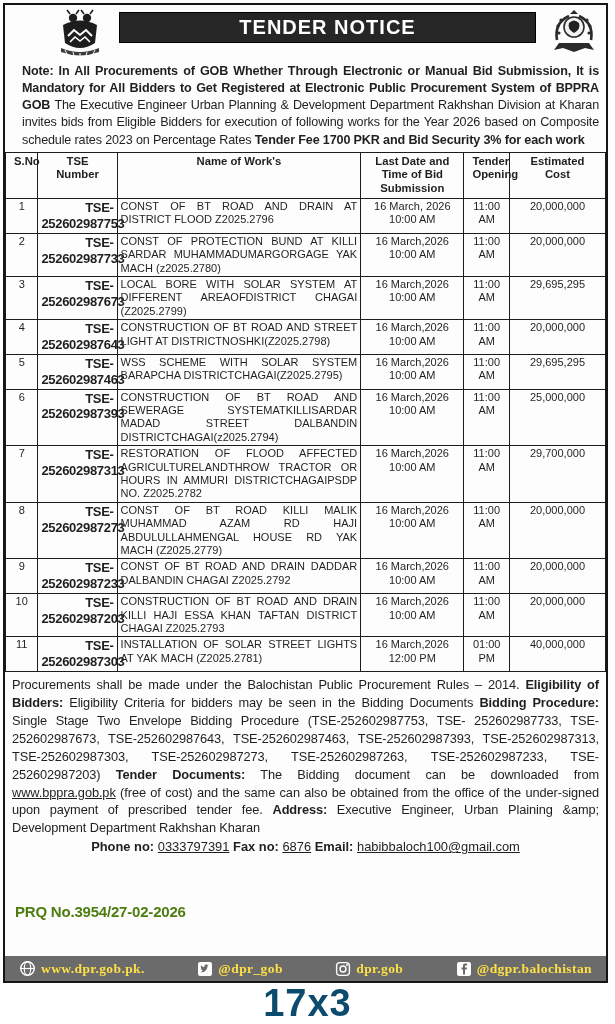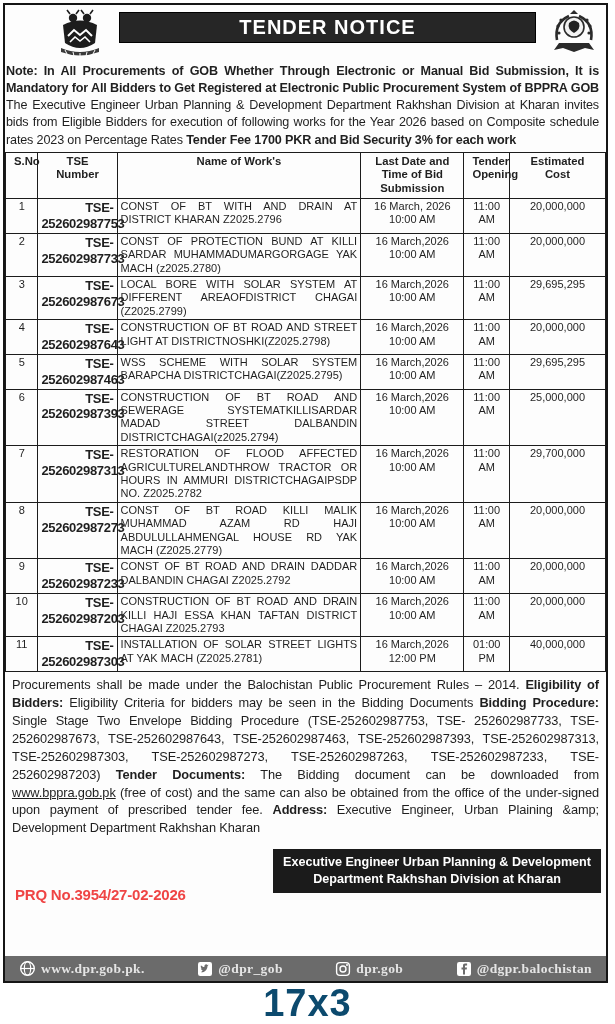--- a/index.html
+++ b/index.html
@@ -12,43 +12,43 @@
     border:2px solid #151515; background:#fdfdfd; box-sizing:border-box; overflow:hidden;
   }
   .doc-header { display:flex; align-items:flex-start; padding:4px 6px 0 0; height:52px;margin-left:48px; }
   .emblem { flex:0 0 auto; }
   .title-bar {
     flex:1; margin:3px 12px 0 12px; background:#262626; border:1px solid #000;
     height:29px; display:flex; align-items:center; justify-content:center;
   }
   .title-bar span { color:#ffffff; font-weight:bold; font-size:20px; letter-spacing:1px; }
   .intro {
-    margin:2px 7px 0 1px; font-size:12.6px; line-height:1.36; text-align:justify; letter-spacing:-0.15px;
+    margin:2px 7px 0 17px; font-size:12.6px; line-height:1.36; text-align:justify; letter-spacing:-0.15px;
   }
   table { width:100%; border-collapse:collapse; margin-top:3px; table-layout:fixed; }
   th, td { border:1px solid #1c1c1c; padding:1px 3px; vertical-align:top; font-size:11px; line-height:1.22; box-sizing:border-box; }
   th { font-size:11.3px; text-align:center; padding:2px 8px; }
   .c-sno  { text-align:center; }
   .c-tse  { font-weight:bold; text-align:right; font-size:13px; letter-spacing:-0.3px; }
   .c-work { text-align:justify; }
   .c-date, .c-open, .c-cost { text-align:center; }
   .terms { margin:4px 7px 0 7px; font-size:12.8px; line-height:1.4; text-align:justify; letter-spacing:-0.1px; }
   .contact-line { margin:2px 0 0 0; text-align:center; font-size:12.9px; }
   .signoff { position:relative; height:56px; margin-top:12px; }
-  .prq { position:absolute; left:10px; bottom:2px; font-weight:bold; font-size:15px; letter-spacing:-0.2px; color:#ef4444; }
+  .prq { position:absolute; left:10px; bottom:2px; font-weight:bold; font-size:15px; letter-spacing:-0.2px; color:#4d7c0f; }
   .office-box {
     position:absolute; right:5px; top:0; background:#1b1b1b; color:#ffffff;
     font-weight:bold; font-size:12.6px; text-align:center; padding:5px 10px; line-height:1.35;
   }
   .social-bar {
     position:absolute; left:0; right:0; bottom:0; height:25px; background:#6b6b6b;
     display:flex; align-items:center; justify-content:space-between; padding:0 14px;
   }
   .social-item {
-    display:flex; align-items:center; gap:5px; color:#e5e5e5;
+    display:flex; align-items:center; gap:5px; color:#fde047;
     font-family:"Liberation Serif", serif; font-weight:bold; font-size:13.5px; letter-spacing:0.4px;
   }
   .social-item svg { display:block; }
   .size-mark {
     position:absolute; left:0; right:0; top:982px; text-align:center;
     font-size:38px; font-weight:bold; color:#0c4a6e; letter-spacing:1px;
   }
   .u { text-decoration:underline; }
 </style>
 </head>
@@ -106,21 +106,21 @@
           <th>Name of Work's</th>
           <th>Last Date and Time of Bid Submission</th>
           <th>Tender Opening</th>
           <th>Estimated Cost</th>
         </tr>
       </thead>
     <tbody id="table-body">
         <tr>
           <td class="c-sno">1</td>
           <td class="c-tse">TSE-252602987753</td>
-          <td class="c-work">CONST OF BT WITH AND DRAIN AT DISTRICT KHARAN Z2025.2796</td>
+          <td class="c-work">CONST OF BT ROAD AND DRAIN AT DISTRICT FLOOD Z2025.2796</td>
           <td class="c-date">
             <div>16 March, 2026</div>
             <div>10:00 AM</div>
           </td>
           <td class="c-open">11:00 AM</td>
           <td class="c-cost">20,000,000</td>
         </tr>
         <tr>
           <td class="c-sno">2</td>
           <td class="c-tse">TSE-252602987733</td>
@@ -229,27 +229,24 @@
             <div>12:00 PM</div>
           </td>
           <td class="c-open">01:00 PM</td>
           <td class="c-cost">40,000,000</td>
         </tr>
       </tbody>
   </table>
 
   <p class="terms"><span>Procurements shall be made under the Balochistan Public Procurement Rules – 2014. </span><span style="font-weight: bold;">Eligibility of Bidders:</span><span> Eligibility Criteria for bidders may be seen in the Bidding Documents </span><span style="font-weight: bold;">Bidding Procedure:</span><span> Single Stage Two Envelope Bidding Procedure (TSE-252602987753, TSE- 252602987733, TSE-252602987673, TSE-252602987643, TSE-252602987463, TSE-252602987393, TSE-252602987313, TSE-252602987303, TSE-252602987273, TSE-252602987263, TSE-252602987233, TSE-252602987203) </span><span style="font-weight: bold;">Tender Documents:</span><span> The Bidding document can be downloaded from </span><span class="u">www.bppra.gob.pk</span><span> (free of cost) and the same can also be obtained from the office of the under-signed upon payment of prescribed tender fee. </span><span style="font-weight: bold;">Address:</span><span> Executive Engineer, Urban Plaining &amp;amp; Development Department Rakhshan Kharan</span></p>
 
+  <p class="contact-line"><span style="font-weight: bold;">Phone no: </span><span class="u">0333797391</span><span>  </span><span style="font-weight: bold;">Fax no: </span><span class="u">6876</span><span>  </span><span style="font-weight: bold;">Email: </span><span class="u">habibbaloch100@gmail.com</span></p>
 
   <div class="signoff">
     <div class="prq">PRQ No.3954/27-02-2026</div>
-    <div class="office-box">
-      <div>Executive Engineer Urban Planning &amp; Development</div>
-      <div>Department Rakhshan Division at Kharan</div>
-    </div>
   </div>
 
   <div class="social-bar" id="social-bar">
       <span class="social-item">
         <svg width="17" height="17" viewBox="0 0 16 16">
     <circle cx="8" cy="8" r="6.4" fill="none" stroke="#ffffff" stroke-width="1.3"></circle>
     <ellipse cx="8" cy="8" rx="3" ry="6.4" fill="none" stroke="#ffffff" stroke-width="1.1"></ellipse>
     <line x1="1.6" y1="8" x2="14.4" y2="8" stroke="#ffffff" stroke-width="1.1"></line>
   </svg>
         <span>www.dpr.gob.pk.</span>

